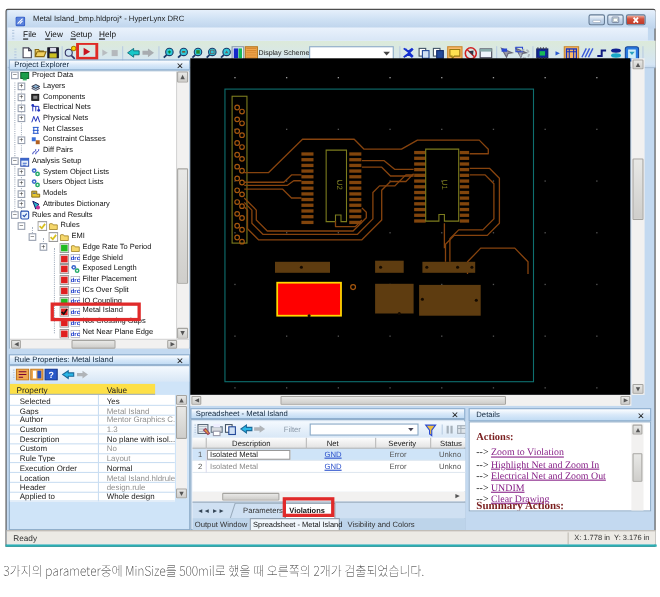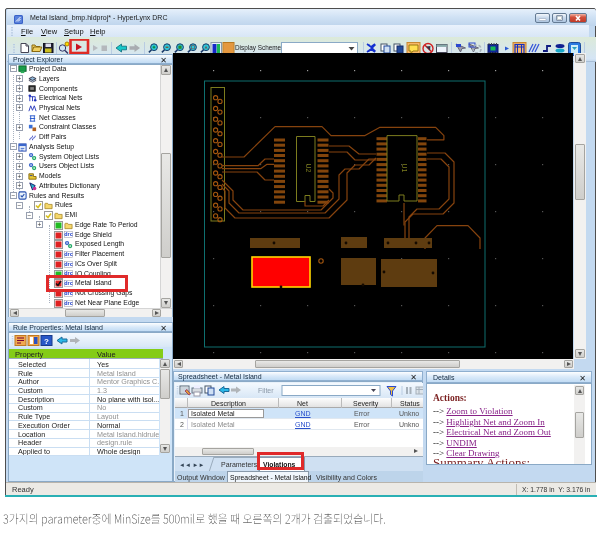--- a/index.html
+++ b/index.html
@@ -379,30 +379,30 @@
         <path d="M6 3 h7 M6 5.5 h7 M6 8 h4" stroke="#703" stroke-width="1"></path>
         <rect x="17" y="0.5" width="11" height="10" fill="#f0a850" stroke="#c07820"></rect>
         <rect x="19" y="2" width="3" height="7" fill="#fff"></rect>
         <rect x="23" y="2" width="3.5" height="7" fill="#2a52c0"></rect>
         <rect x="30" y="0.5" width="11" height="10" fill="#2858c8" stroke="#1a3a8a"></rect>
         <text x="35.5" y="8.5" font-size="8" font-weight="bold" fill="#fff" text-anchor="middle" font-family="Liberation Sans,sans-serif">?</text>
         <path d="M46 5.5 l5-3.5 v2 h5 v3 h-5 v2 Z" fill="#2ab8e8" stroke="#1a6a9a"></path>
         <path d="M69 5.5 l-5-3.5 v2 h-5 v3 h5 v2 Z" fill="#b0b4b8"></path>
       </svg>
 </div>
-<div class="abs" style="left:0;top:16px;width:154px;height:10px;background:#84cc16;border-bottom:1px solid #9ab">
+<div class="abs" style="left:0;top:16px;width:132px;height:10px;background:#fde047;border-bottom:1px solid #9ab">
       <span class="abs" style="left:6px;top:1px;font-size:7.5px;color:#222">Property</span>
       <span class="abs" style="left:88px;top:1px;font-size:7.5px;color:#222">Value</span>
     </div>
 <div class="abs" style="left:0;top:26px;width:150px;height:97px;background:#fff;overflow:hidden" id="propwrap">
 <div class="abs" style="left:80px;top:0;width:1px;height:97px;background:#cadef2"></div>
       <div class="pk" style="top:0.8px">Selected</div>
       <div class="pv" style="top:0.8px">Yes</div>
       <div class="pline" style="top:9.0px"></div>
-<div class="pk" style="top:9.5px">Rule</div>
+<div class="pk" style="top:9.5px">Gaps</div>
       <div class="pv g" style="top:9.5px">Metal Island</div>
       <div class="pline" style="top:17.7px"></div>
 <div class="pk" style="top:18.2px">Author</div>
       <div class="pv g" style="top:18.2px">Mentor Graphics C...</div>
       <div class="pline" style="top:26.5px"></div>
 <div class="pk" style="top:27.0px">Custom</div>
       <div class="pv g" style="top:27.0px">1.3</div>
       <div class="pline" style="top:35.2px"></div>
 <div class="pk" style="top:35.7px">Description</div>
       <div class="pv" style="top:35.7px">No plane with isol...</div>
@@ -709,21 +709,21 @@
     <span style="position:absolute;left:6px;top:2px">Details</span>
     <span style="position:absolute;right:5px;top:1.5px;color:#222;font-size:8px">✕</span>
   </div>
 <div class="panel" style="left:426px;top:383px;width:166px;height:82px;font-family:'Liberation Serif',serif;overflow:hidden">
 <div class="abs" style="left:6px;top:9px;font-size:9.5px;font-weight:bold;color:#7a1f1f">Actions:</div>
 <div class="abs" style="left:6px;top:22px;font-size:9px;color:#111">--&gt; <span style="color:#882288;text-decoration:underline">Zoom to Violation</span></div>
 <div class="abs" style="left:6px;top:33px;font-size:9px;color:#111">--&gt; <span style="color:#882288;text-decoration:underline">Highlight Net and Zoom In</span></div>
 <div class="abs" style="left:6px;top:43px;font-size:9px;color:#111">--&gt; <span style="color:#882288;text-decoration:underline">Electrical Net and Zoom Out</span></div>
 <div class="abs" style="left:6px;top:54px;font-size:9px;color:#111">--&gt; <span style="color:#882288;text-decoration:underline">UNDIM</span></div>
 <div class="abs" style="left:6px;top:64px;font-size:9px;color:#111">--&gt; <span style="color:#882288;text-decoration:underline">Clear Drawing</span></div>
-<div class="abs" style="left:6px;top:71px;font-size:13px;font-weight:normal;color:#7a1f1f">Summary Actions:</div>
+<div class="abs" style="left:6px;top:71px;font-size:10px;font-weight:bold;color:#7a1f1f">Summary Actions:</div>
 <div class="abs" style="left:6px;top:93px;font-size:9px;color:#111">--&gt; <span style="color:#882288;text-decoration:underline">Zoom</span></div>
 <div class="sb" style="left:147px;top:1px;width:11px;height:96px"></div>
 <div class="sbth" style="left:148px;top:2px;width:9px;height:9px"></div>
     <div class="arr" style="left:150.5px;top:5px;border-left:2.5px solid transparent;border-right:2.5px solid transparent;border-bottom:4px solid #555"></div>
 <div class="sbth" style="left:148px;top:86px;width:9px;height:9px"></div>
     <div class="arr" style="left:150.5px;top:89px;border-left:2.5px solid transparent;border-right:2.5px solid transparent;border-top:4px solid #555"></div>
 <div class="sbth" style="left:148px;top:28px;width:9px;height:26px"></div>
 </div>
 <div class="abs" style="left:6px;top:482px;width:590px;height:13px;background:#eceae5;border-top:1px solid #b8b4ac">
     <span class="abs" style="left:6px;top:2px;font-size:7.5px;color:#333">Ready</span>

